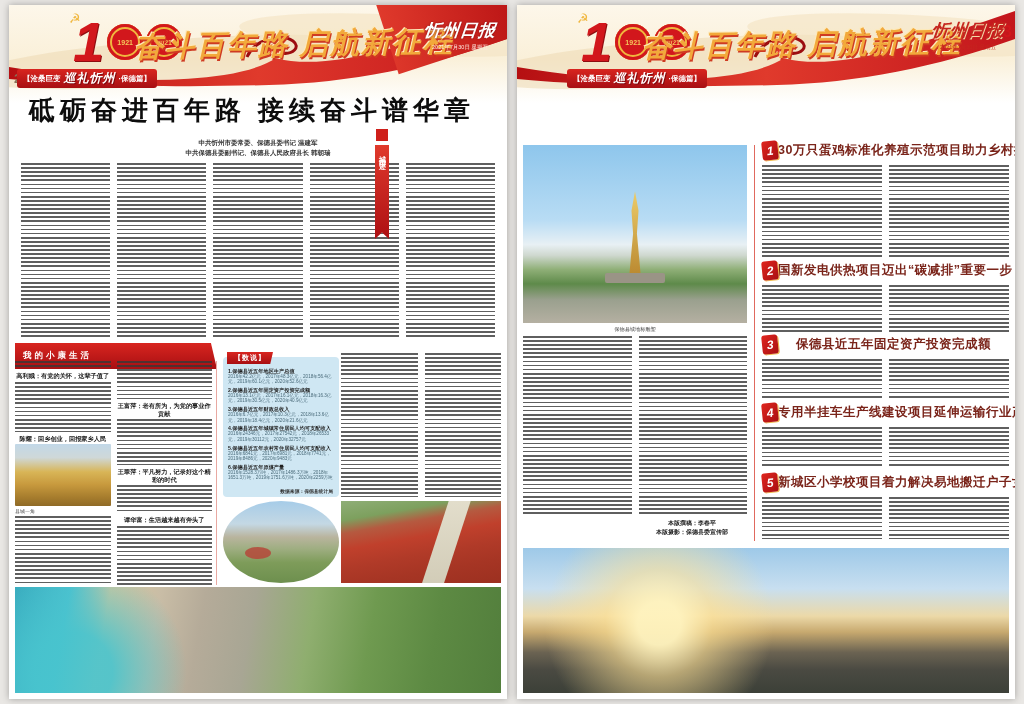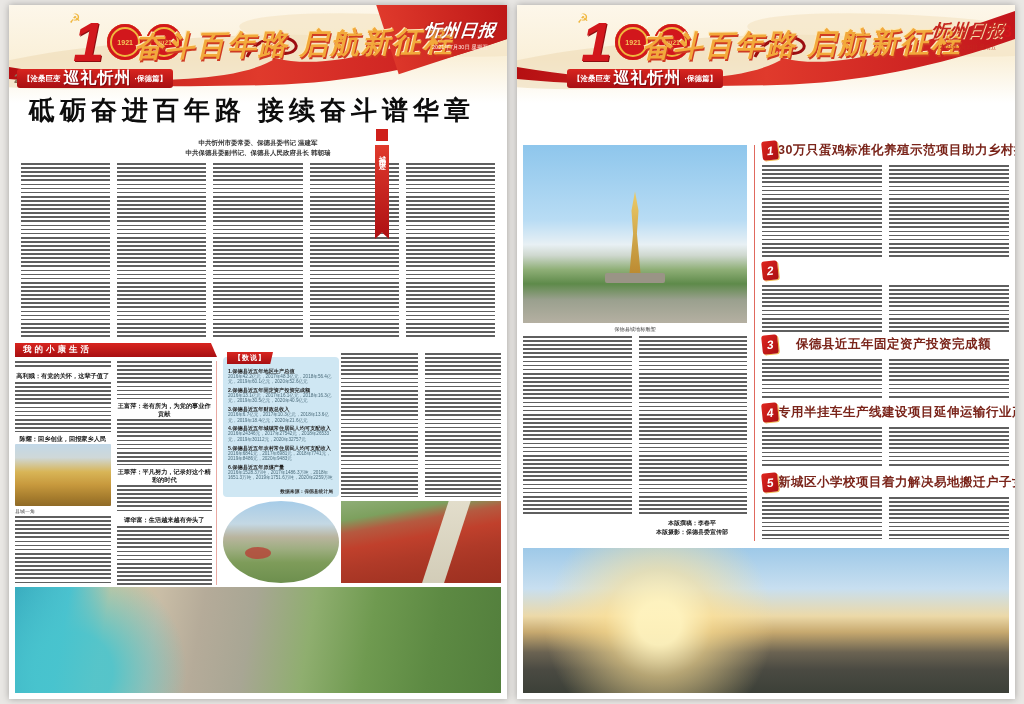--- a/index.html
+++ b/index.html
@@ -29,38 +29,38 @@
   .pL .mh-date{color:#ffe9e0;}
   .pR .mh-date{color:#c5261f;}
   .pagenum-left{position:absolute;left:5px;top:66px;font-size:13px;color:#8a6f55;font-weight:bold;}
   .pagenum-right{position:absolute;right:3px;top:18px;font-size:16px;color:#d2171c;font-weight:900;}
 
   
   .badge{position:absolute;top:64px;display:inline-flex;align-items:center;background:linear-gradient(#d8251f,#a80f12);color:#fff;border-radius:3px;padding:2px 6px;height:19px;white-space:nowrap;}
   .pL .badge{left:8px;}
   .pR .badge{left:50px;}
   .badge .b-pre,.badge .b-suf{font-size:7.5px;font-weight:bold;}
-  .badge .b-script{font-size:16px;font-weight:900;margin:10px 3px;letter-spacing:1px;text-shadow:1px 1px 0 #7c0a0c;}
+  .badge .b-script{font-size:12px;font-weight:900;font-style:italic;margin:10px 3px;letter-spacing:1px;text-shadow:1px 1px 0 #7c0a0c;}
   .headline{position:absolute;left:6px;right:18px;text-align:center;font-weight:900;color:#0d0d0d;white-space:nowrap;}
   .pL .headline{top:88px;font-size:26px;letter-spacing:5px;}
   .pR .headline{top:90px;font-size:28px;letter-spacing:3px;}
   .byline{position:absolute;left:40px;right:40px;top:133px;text-align:center;font-size:6.5px;font-weight:bold;color:#333;line-height:10px;}
 
   
   .tx{background-image:repeating-linear-gradient(to bottom,rgba(55,55,55,.8) 0 1.7px,transparent 1.7px 4.1px);}
   .cols{display:flex;gap:7px;}
   .cols>div{flex:1;}
 
   
   .top-columns{position:absolute;left:12px;right:12px;top:158px;height:176px;}
   .side-sq{position:absolute;left:367px;top:124px;width:12px;height:12px;background:#cf1f1a;}
   .side-tab{position:absolute;left:366px;top:140px;width:14px;height:94px;background:linear-gradient(#e03a2c,#ad1013);clip-path:polygon(0 0,100% 0,100% 100%,50% 93%,0 100%);display:flex;justify-content:center;padding-top:5px;}
   .side-tab span{writing-mode:vertical-rl;color:#fff;font-size:7px;font-weight:bold;letter-spacing:2px;}
 
-  .xk-banner{position:absolute;left:6px;top:338px;width:202px;height:14px;background:linear-gradient(#d8251f,#a80f12);clip-path:polygon(0 0,97% 0,100% 100%,0 100%);color:#fff;font-size:8.5px;font-weight:900;display:flex;align-items:center;padding-left:8px;letter-spacing:3px;}
+  .xk-banner{position:absolute;left:6px;top:338px;width:202px;height:26px;background:linear-gradient(#d8251f,#a80f12);clip-path:polygon(0 0,97% 0,100% 100%,0 100%);color:#fff;font-size:8.5px;font-weight:900;display:flex;align-items:center;padding-left:8px;letter-spacing:3px;}
   .xk-box{position:absolute;left:6px;top:356px;width:202px;height:224px;border-right:1px solid #e9a9a2;padding-right:4px;}
   .xk-cols{display:flex;gap:6px;height:100%;}
   .xk-cols>div{flex:1;display:flex;flex-direction:column;}
   .xk-h{font-size:6.2px;font-weight:900;color:#1a1a1a;text-align:center;line-height:7.5px;margin:3px 0 2px 0;}
   .xk-tx{width:100%;}
   .xk-photo{width:100%;height:62px;background:linear-gradient(to bottom,#c2d8e8 0%,#cfd8d8 22%,#d8b557 45%,#c89a3e 65%,#a87e2e 85%,#8f6a26 100%);border-radius:1px;}
   .xk-cap{font-size:5px;color:#444;margin:2px 0;}
 
   .data-box{position:absolute;left:214px;top:352px;width:116px;height:140px;background:#cfe7f3;border-radius:4px;padding:8px 5px 4px 5px;}
   .db-tab{position:absolute;left:4px;top:-5px;background:linear-gradient(#d8251f,#a80f12);color:#fff;font-size:7px;font-weight:900;padding:1px 7px;clip-path:polygon(0 0,100% 0,94% 100%,0 100%);letter-spacing:1px;}
@@ -272,20 +272,21 @@
       </div>
       <div class="it-body cols" style="height:92px">
         <div class="tx"></div>
         <div class="tx"></div>
       </div>
     </div>
 
     <div class="item" style="top:256px">
       <div class="it-head">
         <div class="it-badge">2</div>
+        <div class="it-title">国新发电供热项目迈出“碳减排”重要一步</div>
       </div>
       <div class="it-body cols" style="height:48px">
         <div class="tx"></div>
         <div class="tx"></div>
       </div>
     </div>
 
     <div class="item" style="top:330px">
       <div class="it-head">
         <div class="it-badge">3</div>

